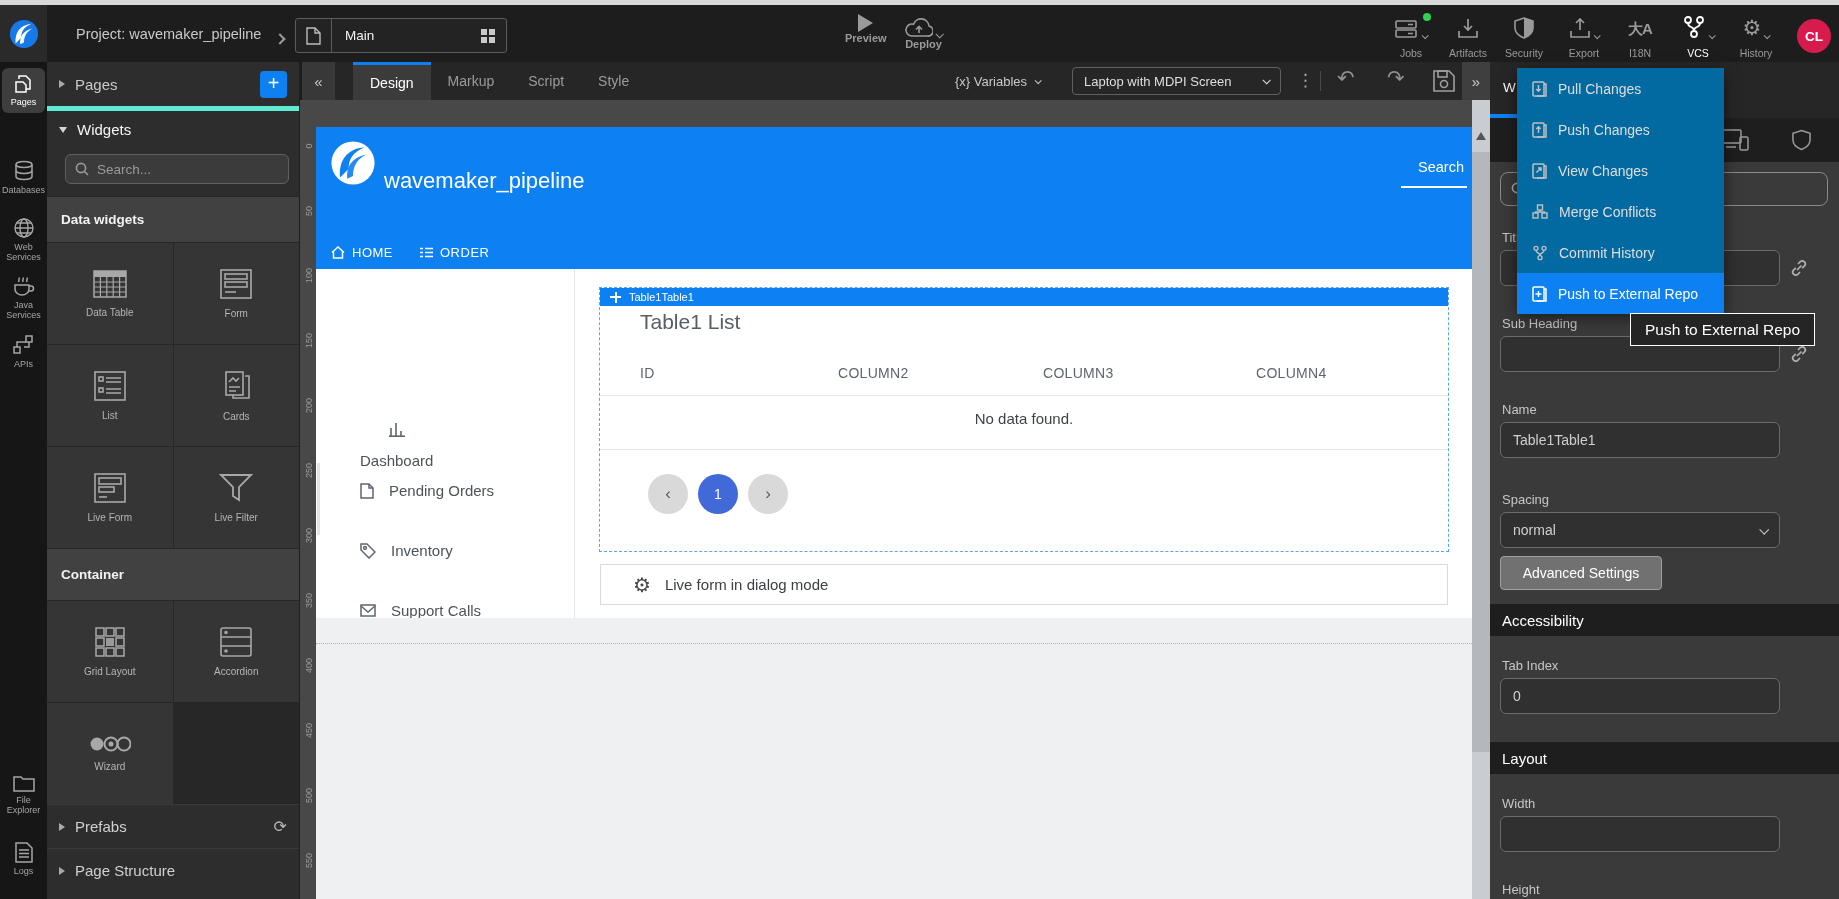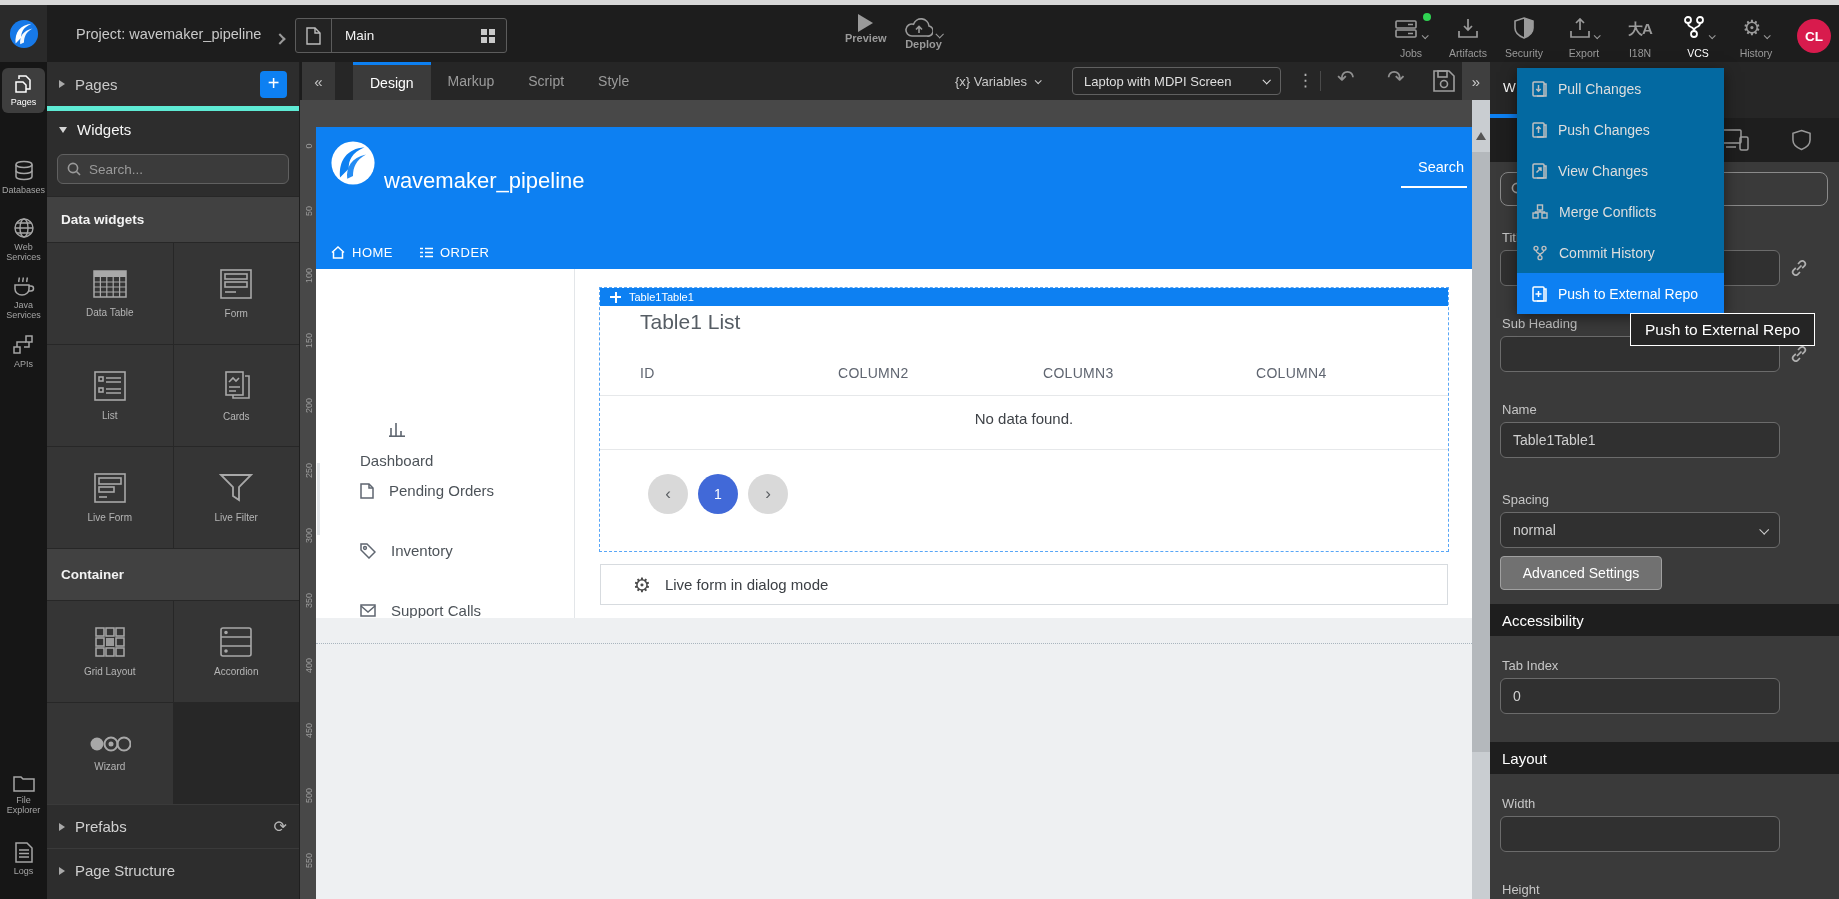--- a/index.html
+++ b/index.html
@@ -55,21 +55,21 @@
   .rail-item svg { flex:none; }
 
   
   .panel-left { left:47px; top:62px; width:253px; height:837px; background:#2d2d2d; border-right:1px solid #1f1f1f; }
   .pl-row { display:flex; align-items:center; padding:0 12px; color:#c9c9c9; }
   .pl-pages { height:44px; font-size:15px; }
   .tri-r { display:inline-block; width:0; height:0; border-left:6px solid #a9a9a9; border-top:4.5px solid transparent; border-bottom:4.5px solid transparent; margin-right:10px; }
   .tri-d { display:inline-block; width:0; height:0; border-top:6px solid #d5d5d5; border-left:4.5px solid transparent; border-right:4.5px solid transparent; margin-right:10px; }
   .plus-btn { margin-left:auto; width:27px; height:27px; background:#0d80f2; border-radius:4px; color:#fff; font-size:20px; line-height:25px; text-align:center; }
   .pl-widgets { height:42px; font-size:15px; color:#f5f5f5; border-top:5px solid #5eead4; }
-  .searchwrap { padding:6px 10px 12px 10px; }
+  .searchwrap { padding:6px 10px 12px 18px; }
   .searchbox { height:30px; background:#3b3b3b; border:1px solid #606060; border-radius:6px; display:flex; align-items:center; padding:0 9px; gap:8px; }
   .searchbox input { flex:1; background:transparent; border:none; outline:none; color:#d5d5d5; font-size:13.5px; font-family:"Liberation Sans",sans-serif; }
   .searchbox input::placeholder { color:#9a9a9a; }
   .band { height:46px; background:#414141; border-top:1px solid #272727; display:flex; align-items:center; padding:0 14px; color:#f2f2f2; font-size:13.5px; font-weight:bold; }
   .tilegrid { display:grid; grid-template-columns:1fr 1fr; gap:1px; background:#272727; border-top:1px solid #272727; margin:0; }
   .tile { height:101px; background:#353535; display:flex; flex-direction:column; align-items:center; justify-content:center; gap:9px; }
   .tile .tl { color:#b5b5b5; font-size:10px; }
   .pl-foot { height:44px; font-size:15px; color:#d0d0d0; border-top:1px solid #3a3a3a; }
   .refresh { margin-left:auto; color:#b5b5b5; font-size:16px; }
 

